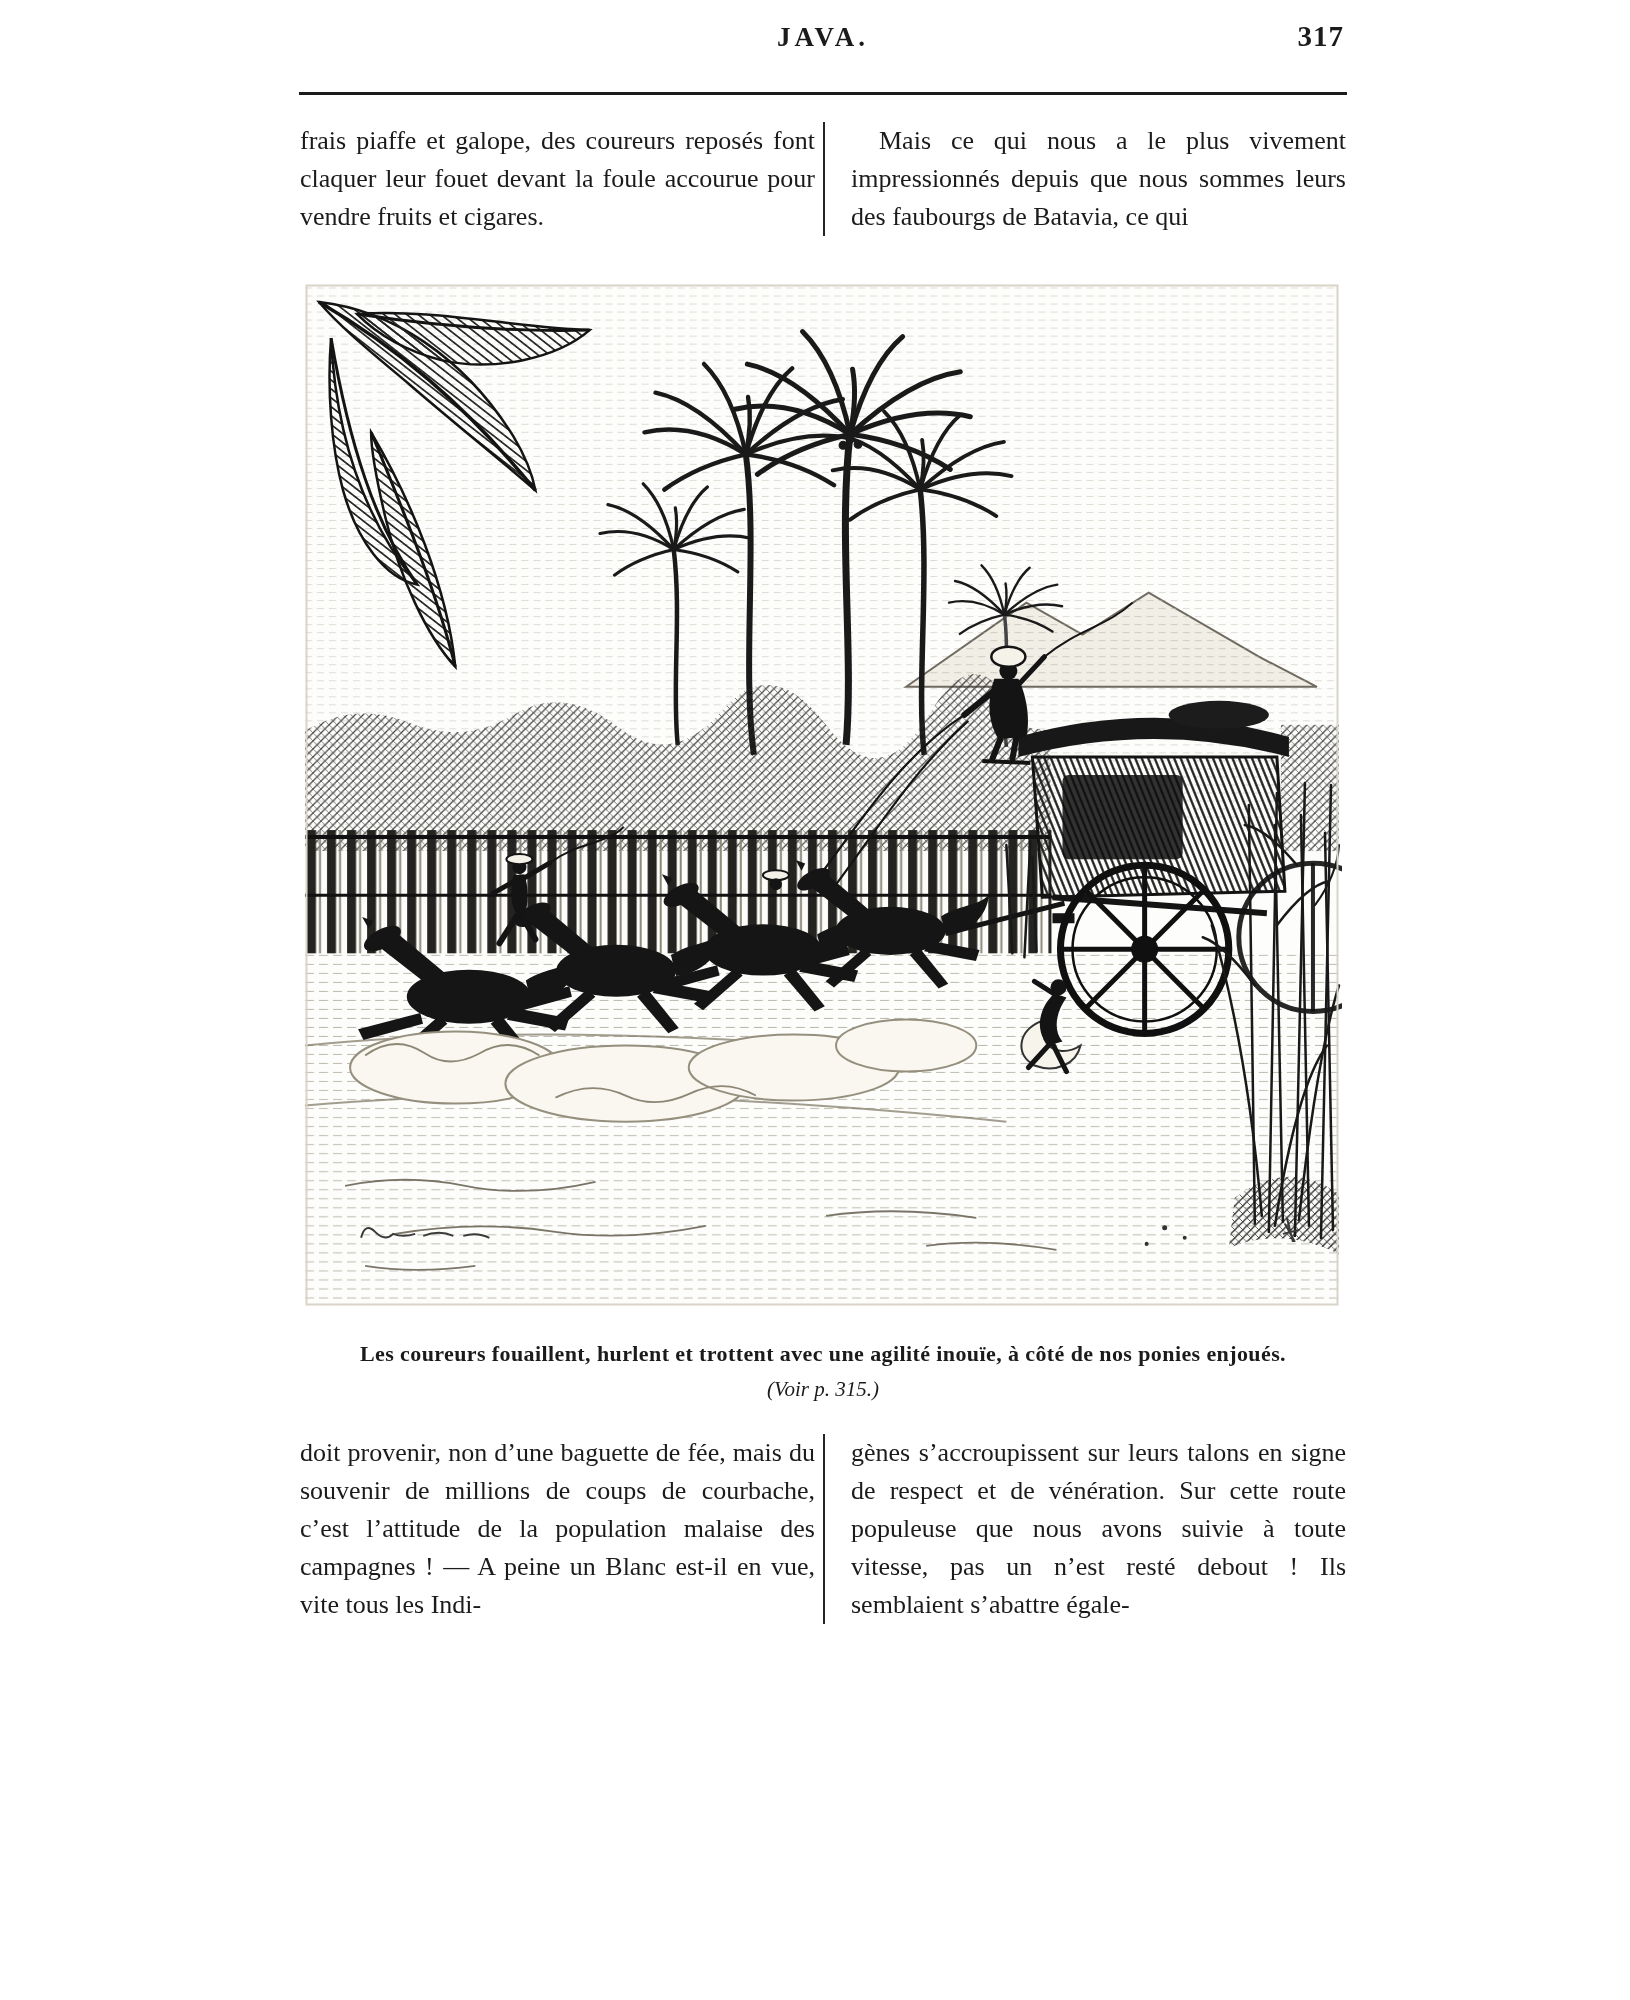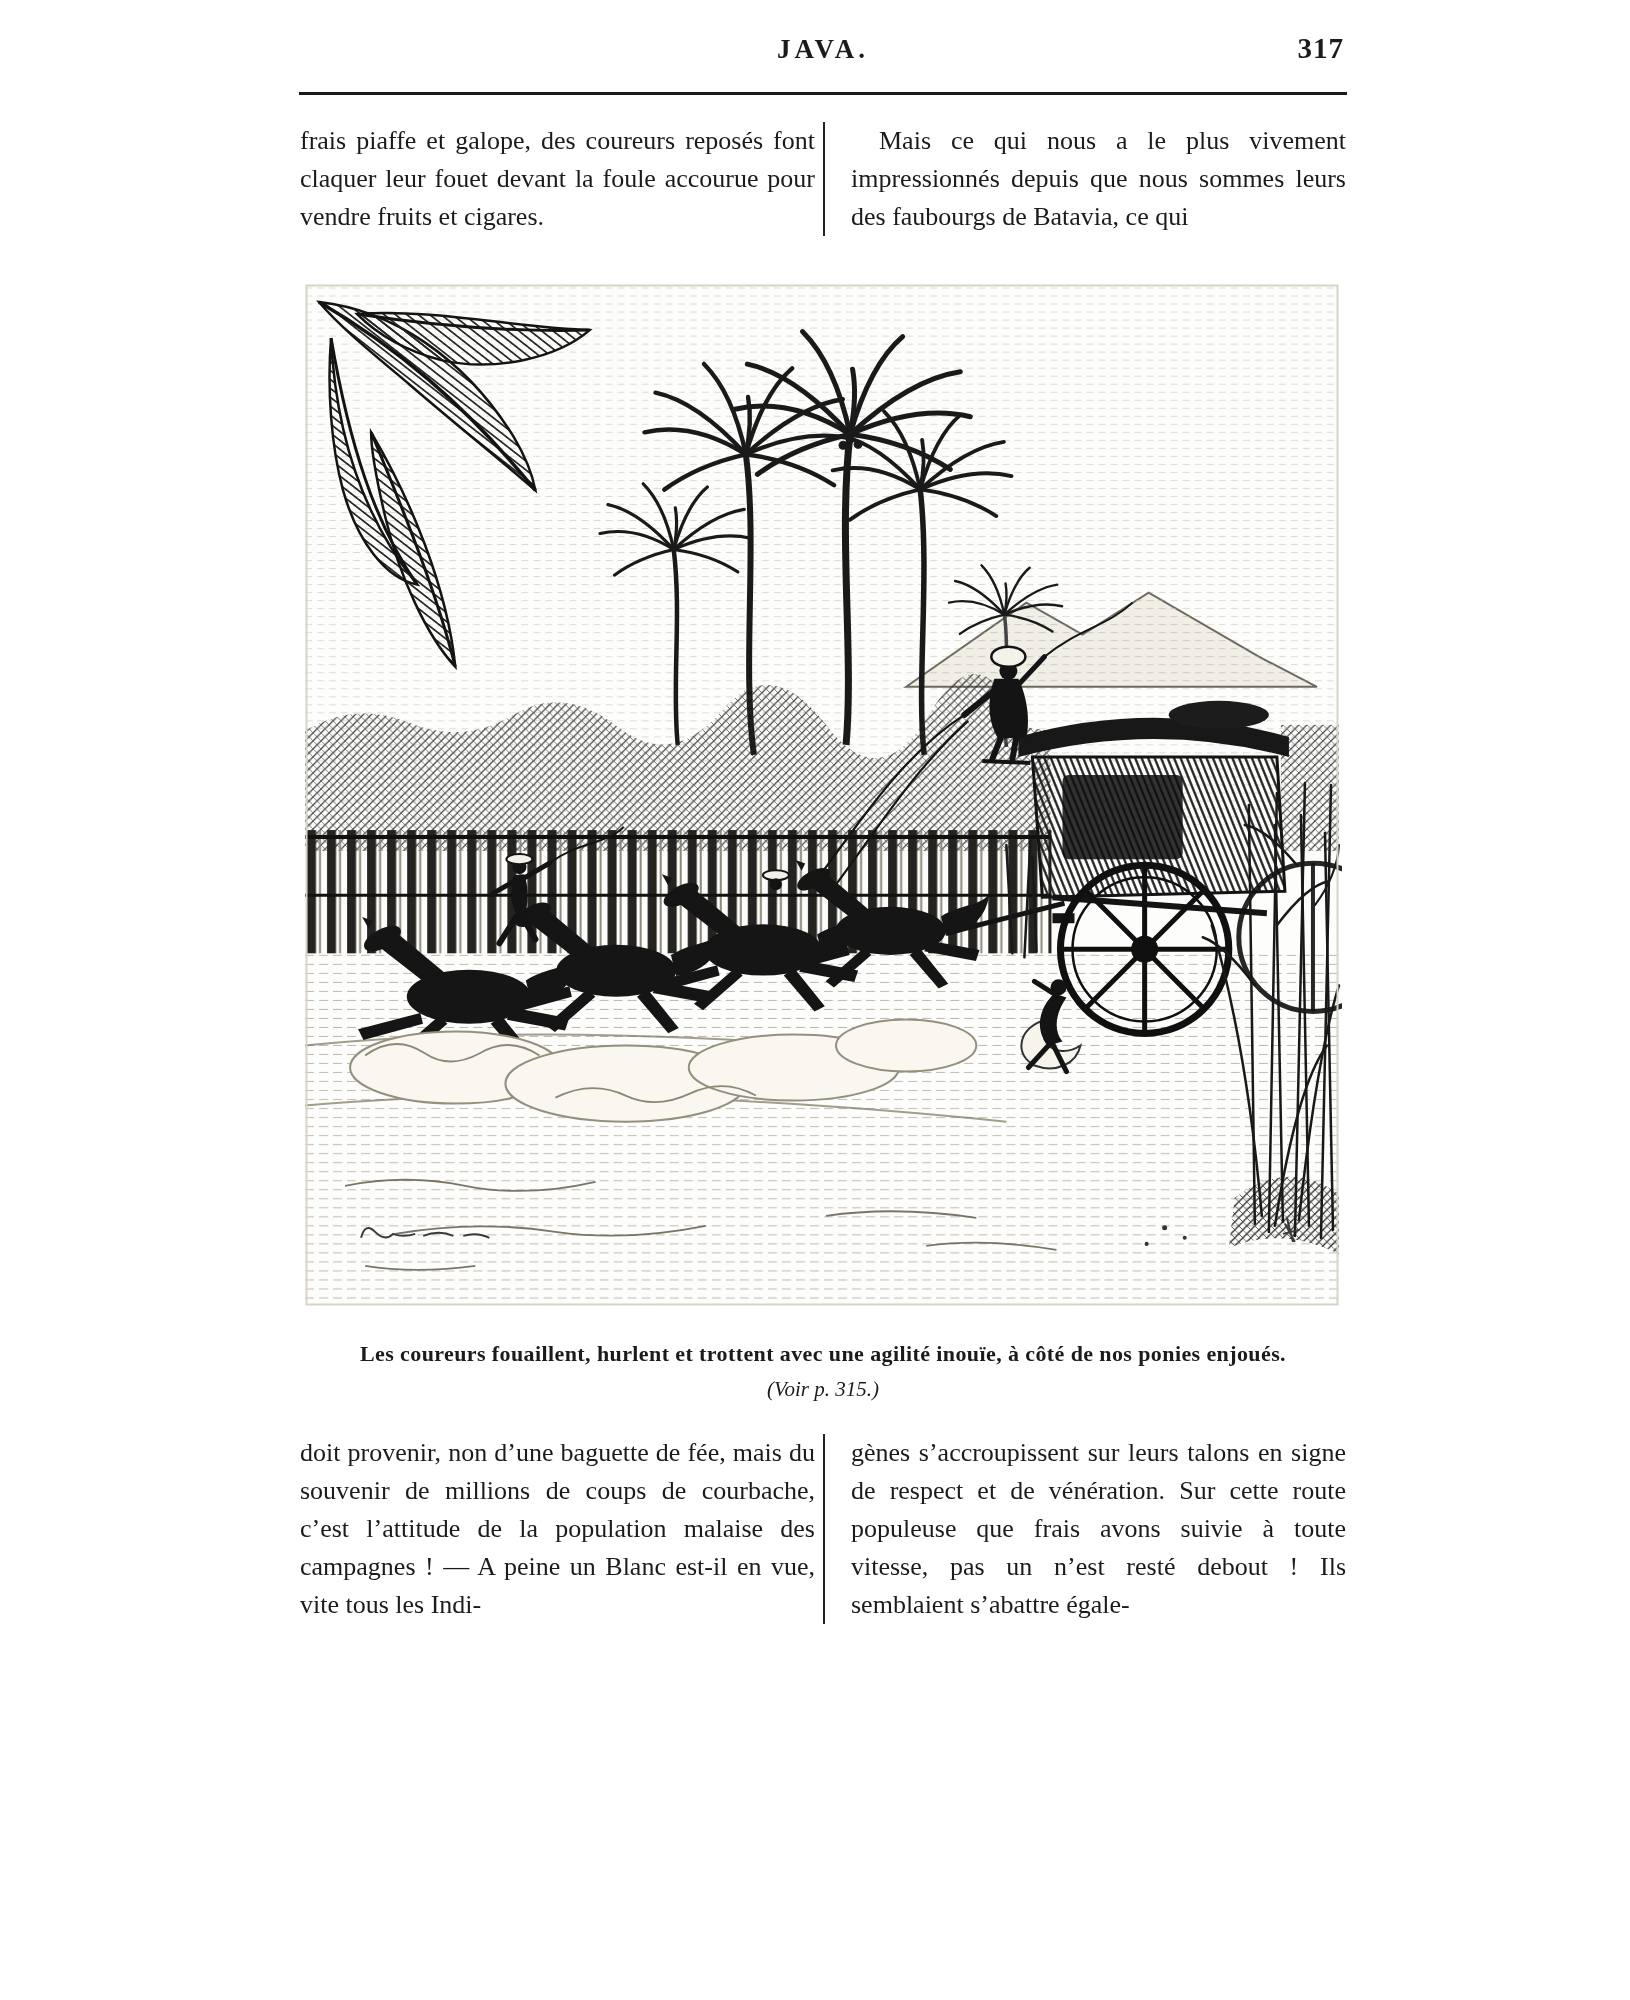--- a/index.html
+++ b/index.html
@@ -5,21 +5,21 @@
   html,body{margin:0;padding:0;background:#e8e6e1;}
   .page{
     position:relative;
     width:1630px;height:2000px;
     margin:0 auto;
     background:#ffffff;
     font-family:"Liberation Serif","DejaVu Serif",serif;
     color:#1b1b1b;
     overflow:hidden;
   }
-  .header{position:absolute;top:34px;left:300px;width:1046px;height:40px;text-align:right;}
+  .header{position:absolute;top:22px;left:300px;width:1046px;height:40px;text-align:right;}
   .journal-title{
     position:absolute;left:50%;transform:translateX(-50%);
     font-size:27px;font-weight:bold;letter-spacing:4px;
   }
   .page-number{
     position:absolute;right:2px;top:-2px;
     font-size:29px;font-weight:bold;letter-spacing:1px;
   }
   .header-rule{
     position:absolute;top:92px;left:299px;width:1048px;height:3px;
@@ -280,16 +280,16 @@
     </svg>
   </div>
 
   <div class="caption">
     <div class="caption-main">Les coureurs fouaillent, hurlent et trottent avec une agilité inouïe, à côté de nos ponies enjoués.</div>
     <div class="caption-ref">(Voir p. 315.)</div>
   </div>
 
   <div class="cols cols-bottom">
     <div class="col col-left">doit provenir, non d’une baguette de fée, mais du souvenir de millions de coups de courbache, c’est l’attitude de la population malaise des campagnes ! — A peine un Blanc est-il en vue, vite tous les Indi-</div>
-    <div class="col col-right">gènes s’accroupissent sur leurs talons en signe de respect et de vénération. Sur cette route populeuse que frais avons suivie à toute vitesse, pas un n’est resté debout ! Ils semblaient s’abattre égale-</div>
+    <div class="col col-right">gènes s’accroupissent sur leurs talons en signe de respect et de vénération. Sur cette route populeuse que nous avons suivie à toute vitesse, pas un n’est resté debout ! Ils semblaient s’abattre égale-</div>
   </div>
 
 </div>
 
 </body></html>

